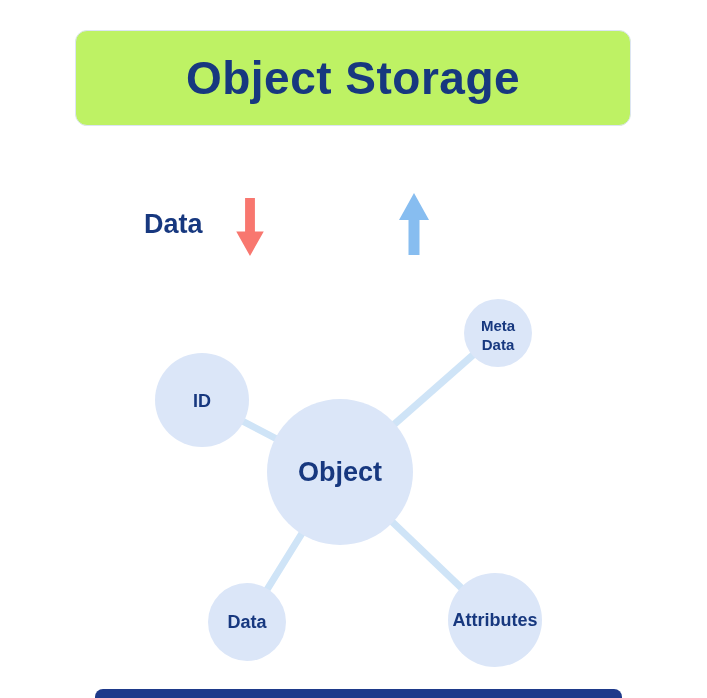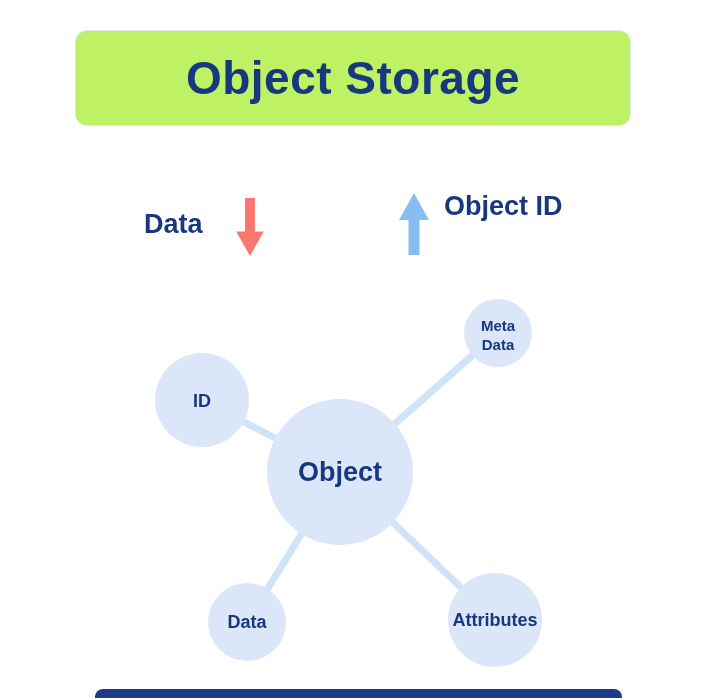--- a/index.html
+++ b/index.html
@@ -103,21 +103,20 @@
 
   <svg class="arrow-down-svg" viewBox="0 0 28 60">
     <path d="M9 0 h10 v36 h-10 z M0 34 L28 34 L14 59 z" fill="#f8776f"></path>
   </svg>
 
   <svg class="arrow-up-svg" viewBox="0 0 30 62">
     <path d="M15 0 L30 27 L0 27 z M9.5 25 h11 v37 h-11 z" fill="#87bdf0"></path>
   </svg>
 
   <div class="legend-metadata-label">
-    <span>Object ID</span>
   </div>
 
   <svg class="diagram" viewBox="0 0 707 698">
 
     <line x1="340" y1="472" x2="202" y2="400" stroke="#cfe4f7"></line>
     <line x1="340" y1="472" x2="498" y2="333" stroke="#cfe4f7"></line>
     <line x1="340" y1="472" x2="247" y2="622" stroke="#cfe4f7"></line>
     <line x1="340" y1="472" x2="495" y2="620" stroke="#cfe4f7"></line>
 
     <circle cx="340" cy="472" r="73" fill="#dbe6f8"></circle>

